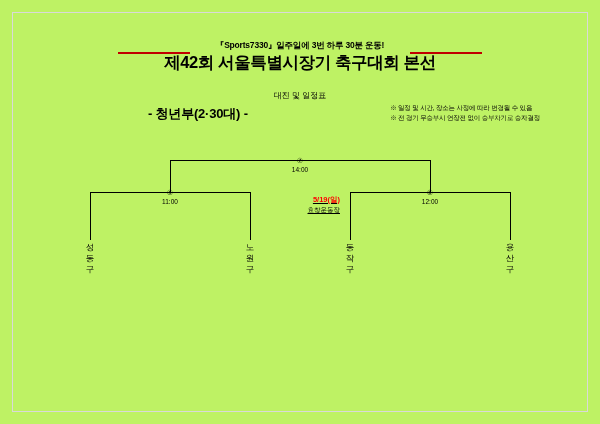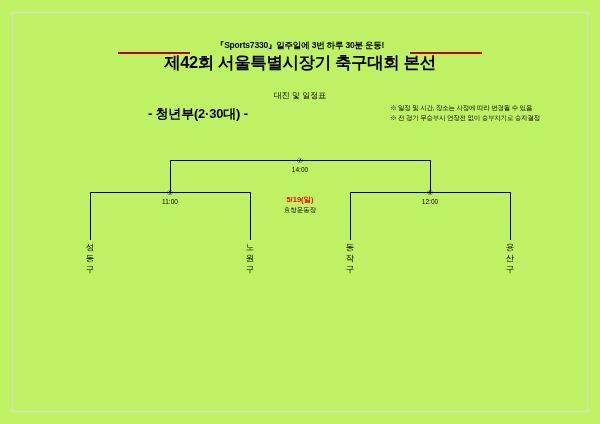--- a/index.html
+++ b/index.html
@@ -120,24 +120,25 @@
     line-height: 8px;
   }
   .node .time {
     display: block;
     font-size: 6.5px;
     line-height: 9px;
   }
 
   .venue {
     position: absolute;
-    text-align: center;
+    text-align: right;
     font-size: 7px;
     line-height: 10px;
     white-space: nowrap;
+    text-decoration: underline;
   }
   .venue .date {
     display: block;
     color: #ff0000;
     font-weight: bold;
     font-size: 7.5px;
     line-height: 10px;
   }
   .venue .place {
     display: block;

